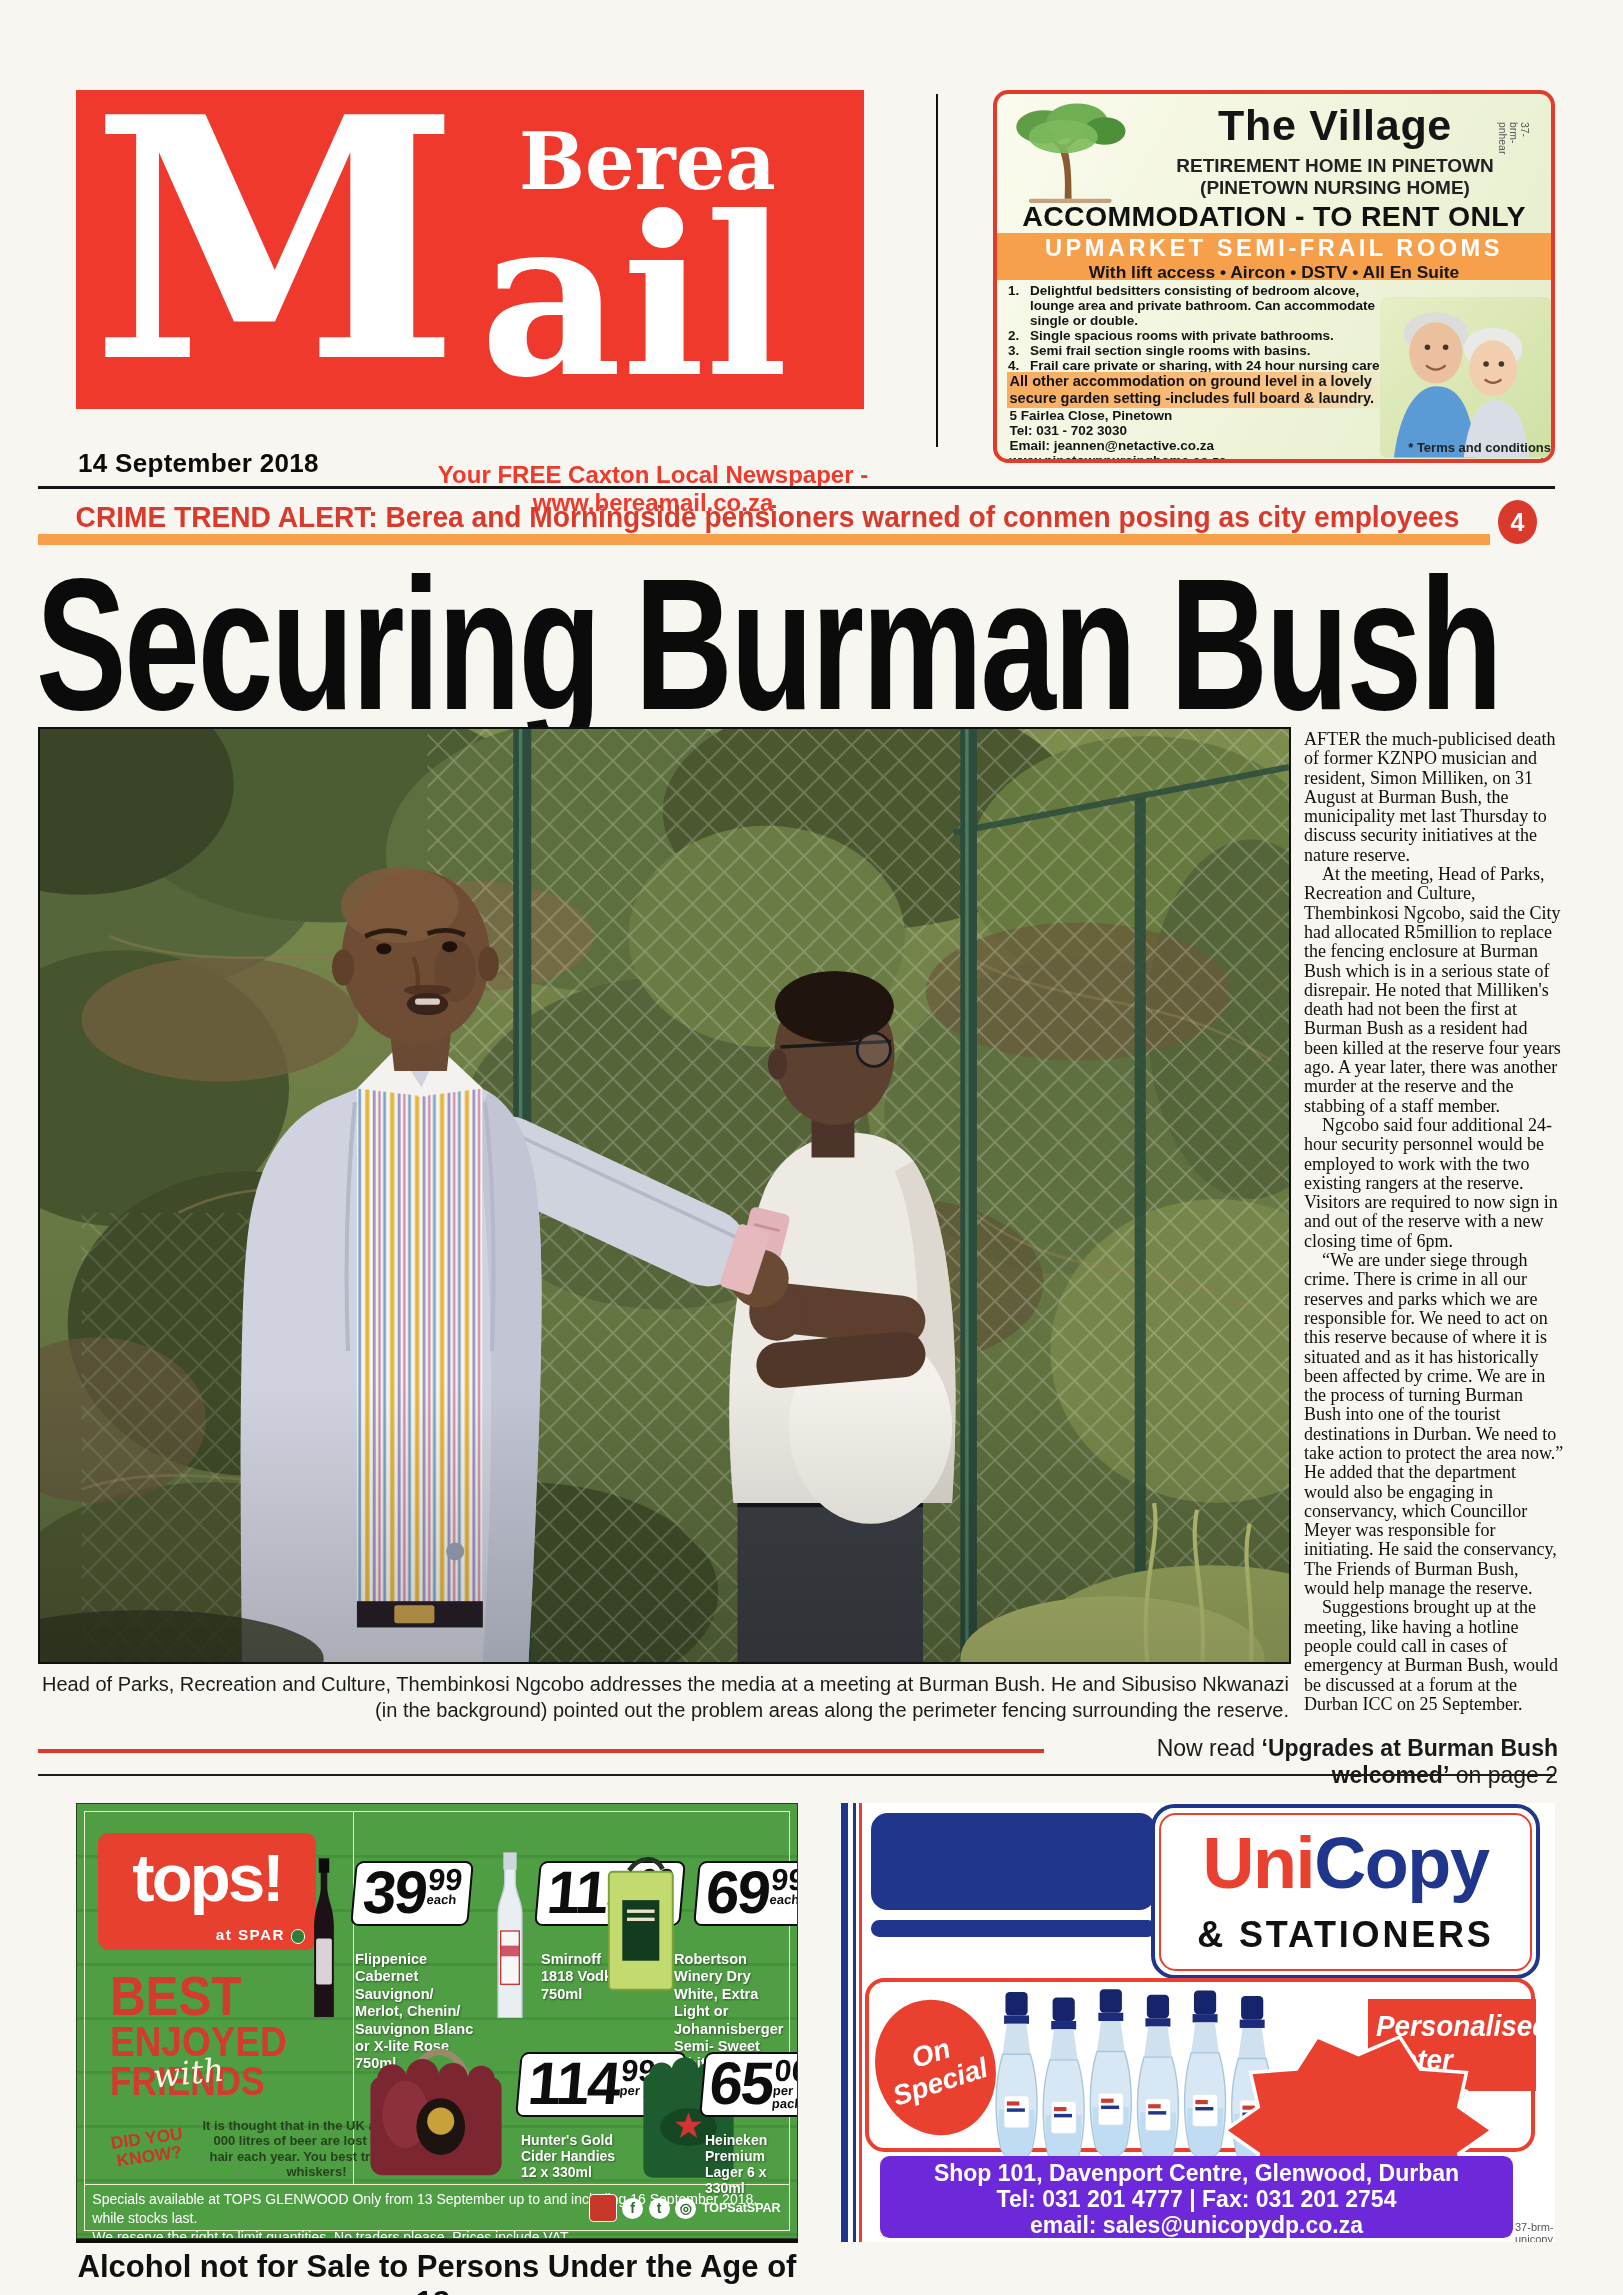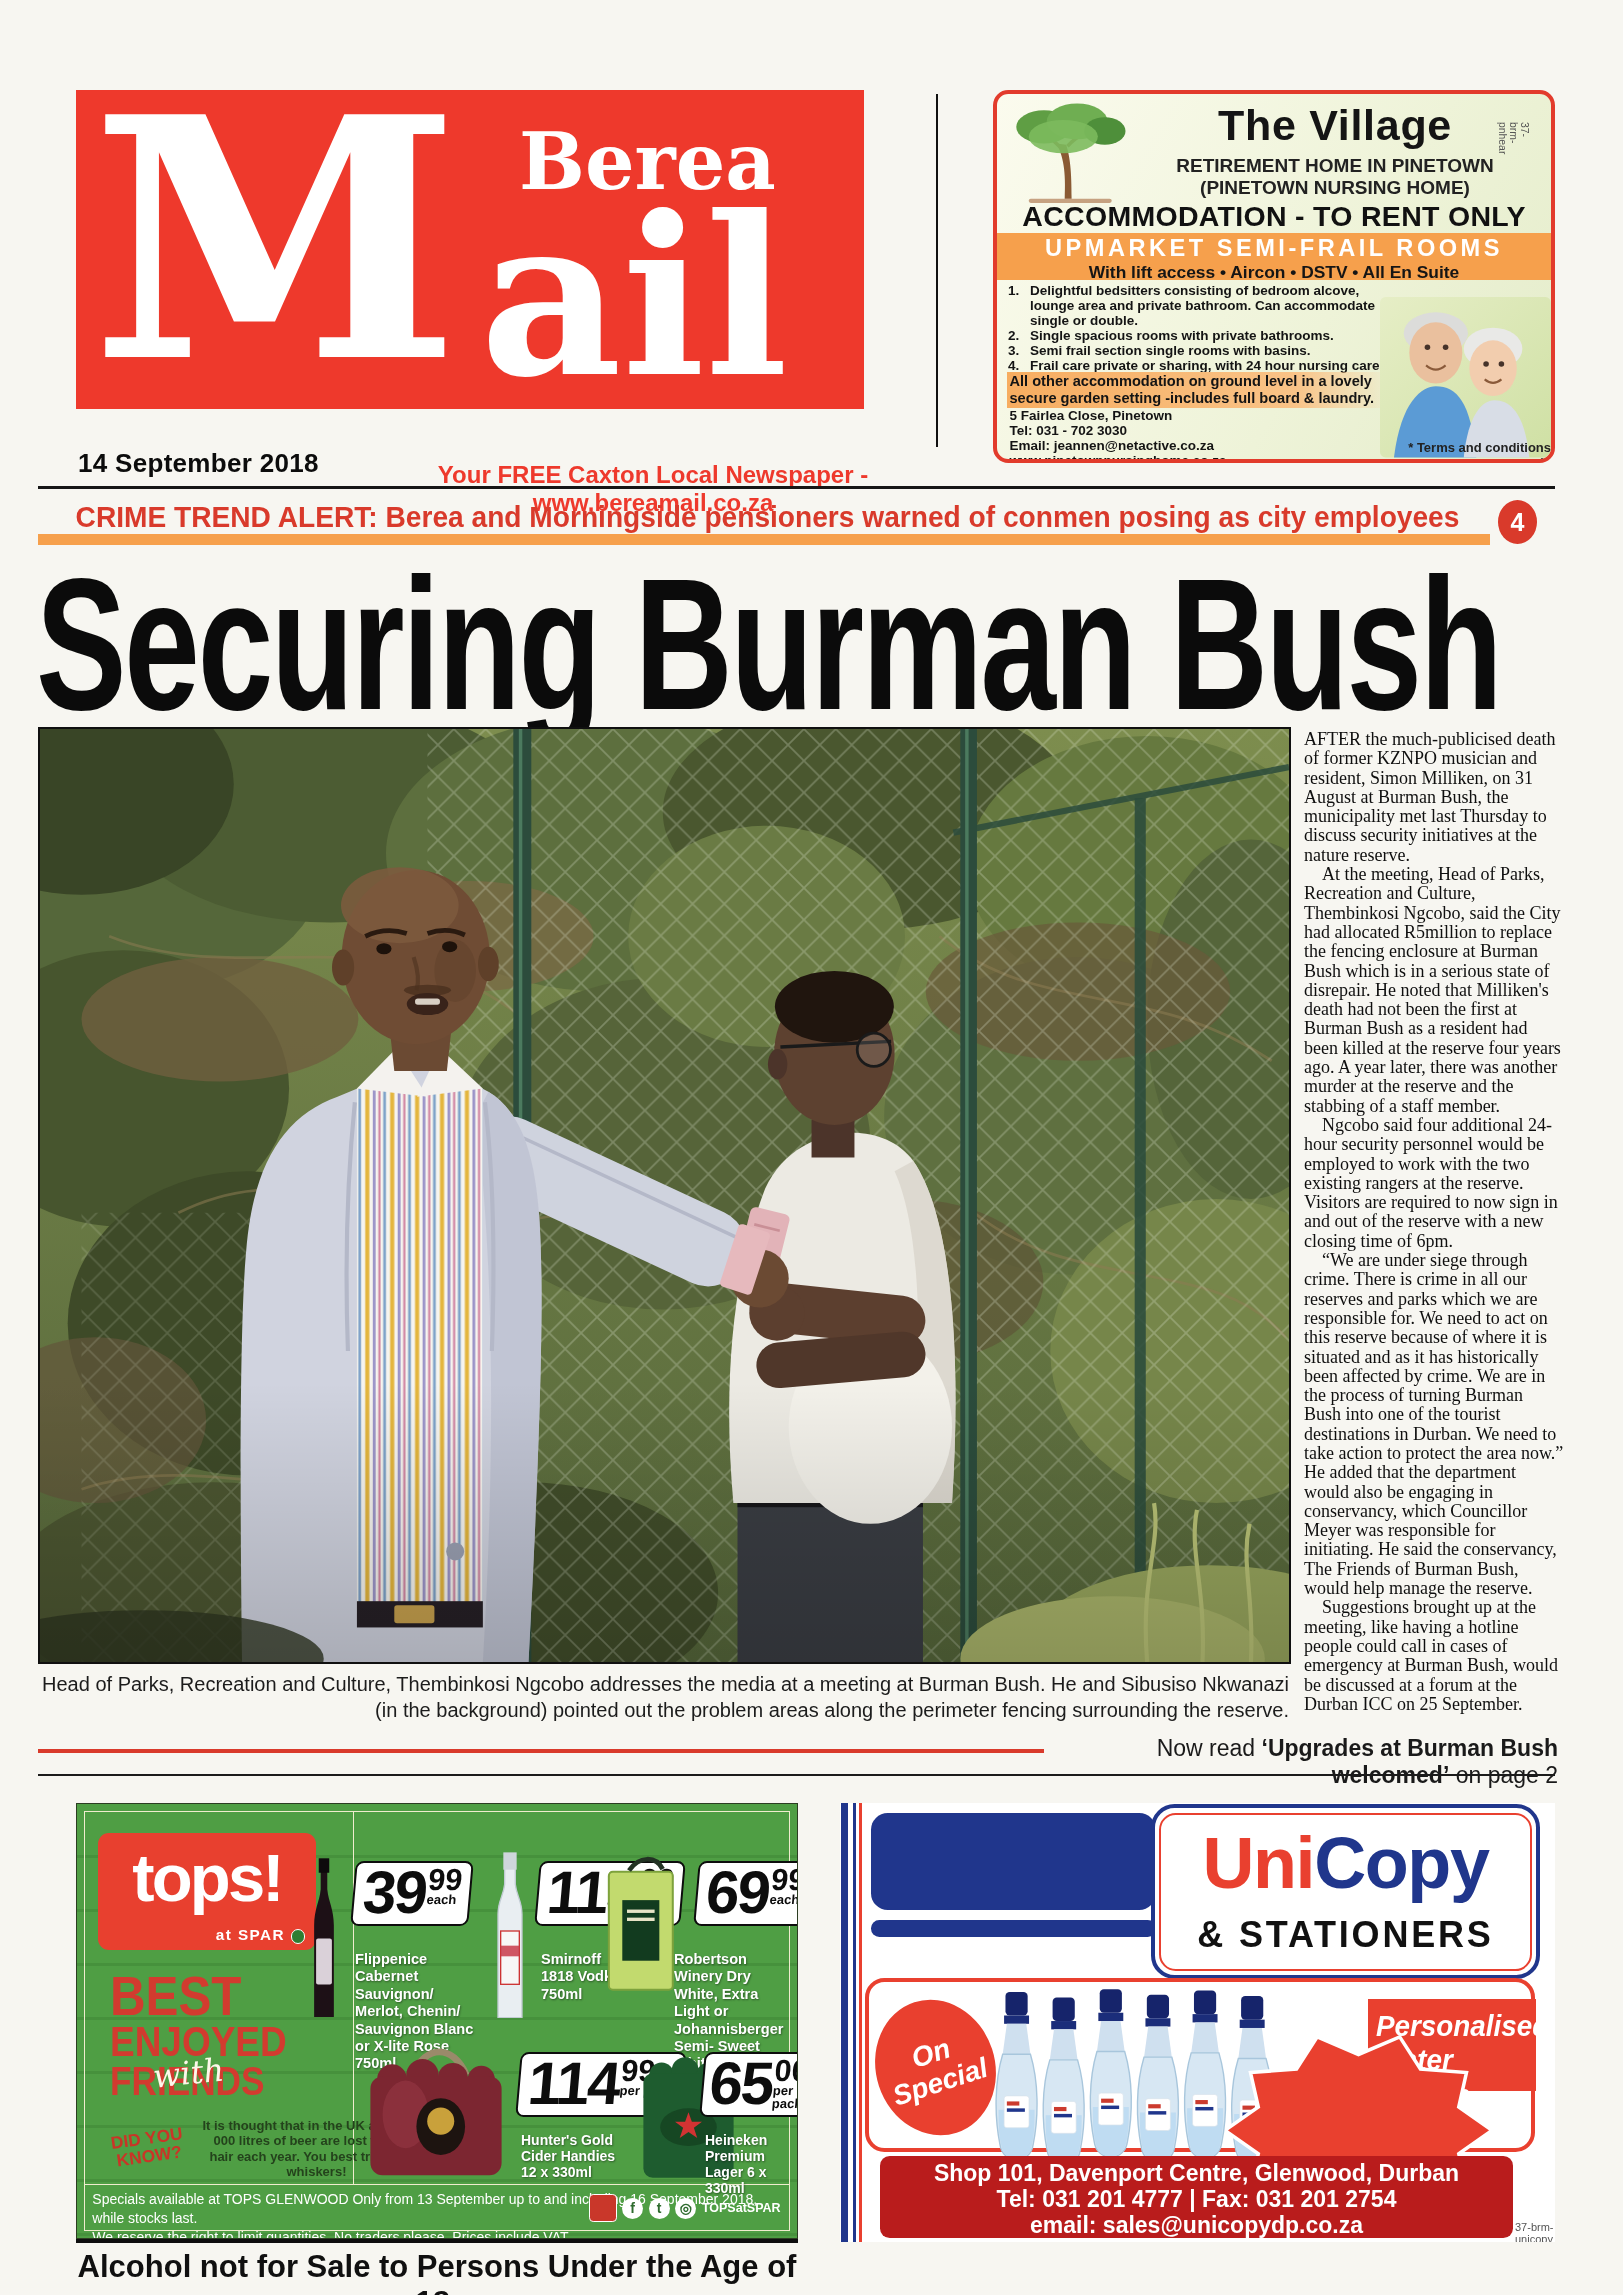--- a/index.html
+++ b/index.html
@@ -119,21 +119,21 @@
   .uc-oval{left:36px;top:196px;width:119px;height:137px;background:#e9402f;border-radius:50%;transform:rotate(-18deg);
            color:#fff;font-style:italic;font-weight:bold;font-size:28px;display:flex;flex-direction:column;
            align-items:center;justify-content:center;line-height:1.05;}
   .uc-bottles{left:153px;top:182px;width:298px;height:174px;}
   .uc-pers{left:528px;top:196px;width:175px;height:92px;background:#e9402f;color:#fff;font-style:italic;font-weight:bold;
            font-size:29px;line-height:1.2;padding:9.7px 0 0 8.3px;box-sizing:border-box;transform:scaleX(.96);transform-origin:left;}
   .uc-burst{left:385px;top:229px;width:267px;height:198px;}
   .uc-burst-text{left:416px;top:276px;width:215px;color:#fff;font-style:italic;font-weight:bold;font-size:23.6px;line-height:30.5px;}
   .uc-burst-text .sm{font-size:11.8px;}
   .uc-burst-text .l3{font-size:17.4px;}
-  .uc-footer{left:40px;top:353px;width:633px;height:82px;background:#b91c1c;border-radius:9.7px;color:#fff;
+  .uc-footer{left:40px;top:353px;width:633px;height:82px;background:#6d28d9;border-radius:9.7px;color:#fff;
              text-align:center;font-weight:bold;font-size:23px;line-height:26px;padding-top:4.2px;box-sizing:border-box;}
   .uc-code{left:675px;top:418px;font-size:11px;color:#555;}
 </style>
 </head>
 <body>
 
 <div class="page">
 
   <div class="abs masthead">
     <div class="abs m-letter">M</div>

